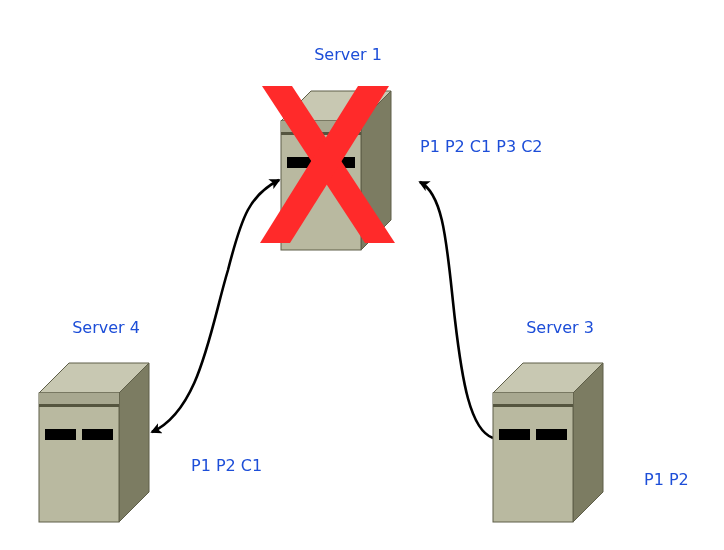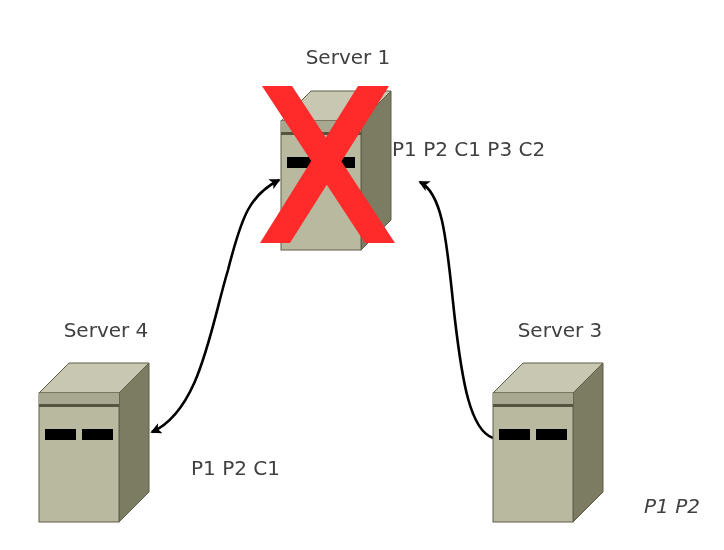--- a/index.html
+++ b/index.html
@@ -1,18 +1,18 @@
 <!DOCTYPE html>
 <html><head>
 <meta charset="utf-8">
 <style>
   html, body { margin: 0; padding: 0; background: #ffffff; }
   body { width: 724px; height: 550px; position: relative; overflow: hidden; font-family: "DejaVu Sans", sans-serif; }
   #diagram { position: absolute; left: 0; top: 0; width: 724px; height: 550px; }
-  .label { position: absolute; font-family: "DejaVu Sans", sans-serif; font-size: 20px; color: #404040; white-space: nowrap; }
+  .label { position: absolute; font-family: "DejaVu Sans", sans-serif; font-size: 16px; color: #1d4ed8; white-space: nowrap; }
   .title { text-align: center; }
 </style>
 </head>
 <body>
 
 <svg id="diagram" viewBox="0 0 724 550" xmlns="http://www.w3.org/2000/svg">
   <defs>
     <marker id="arrowhead" viewBox="0 0 12 12" refX="10" refY="6" markerWidth="11" markerHeight="11" orient="auto-start-reverse" markerUnits="userSpaceOnUse">
       <path d="M0,0 L12,6 L0,12 L3,6 Z" fill="#000"></path>
     </marker>
@@ -50,19 +50,19 @@
         <rect x="493" y="393" width="80" height="129" fill="#b9b9a0" stroke="#5e5e48" stroke-width="1"></rect>
         <rect x="493" y="393" width="80" height="11" fill="#a8a890"></rect>
         <rect x="493" y="404" width="80" height="3" fill="#55553f"></rect>
         <rect x="499" y="429" width="31" height="11" fill="#000000"></rect>
         <rect x="536" y="429" width="31" height="11" fill="#000000"></rect>
       </g>
     </g>
 </svg>
 
 <div class="label title" style="left:302px;top:45px;width:92px;">Server 1</div>
-<div class="label" style="left:392px;top:137px;">P1 P2 C1 P3 C2</div>
+<div class="label" style="left:420px;top:137px;">P1 P2 C1 P3 C2</div>
 
 <div class="label title" style="left:60px;top:318px;width:92px;">Server 4</div>
 <div class="label" style="left:191px;top:456px;">P1 P2 C1</div>
 
 <div class="label title" style="left:514px;top:318px;width:92px;">Server 3</div>
-<div class="label" style="left:644px;top:494px;font-style:italic;">P1 P2</div>
+<div class="label" style="left:644px;top:470px;">P1 P2</div>
 
 </body></html>

